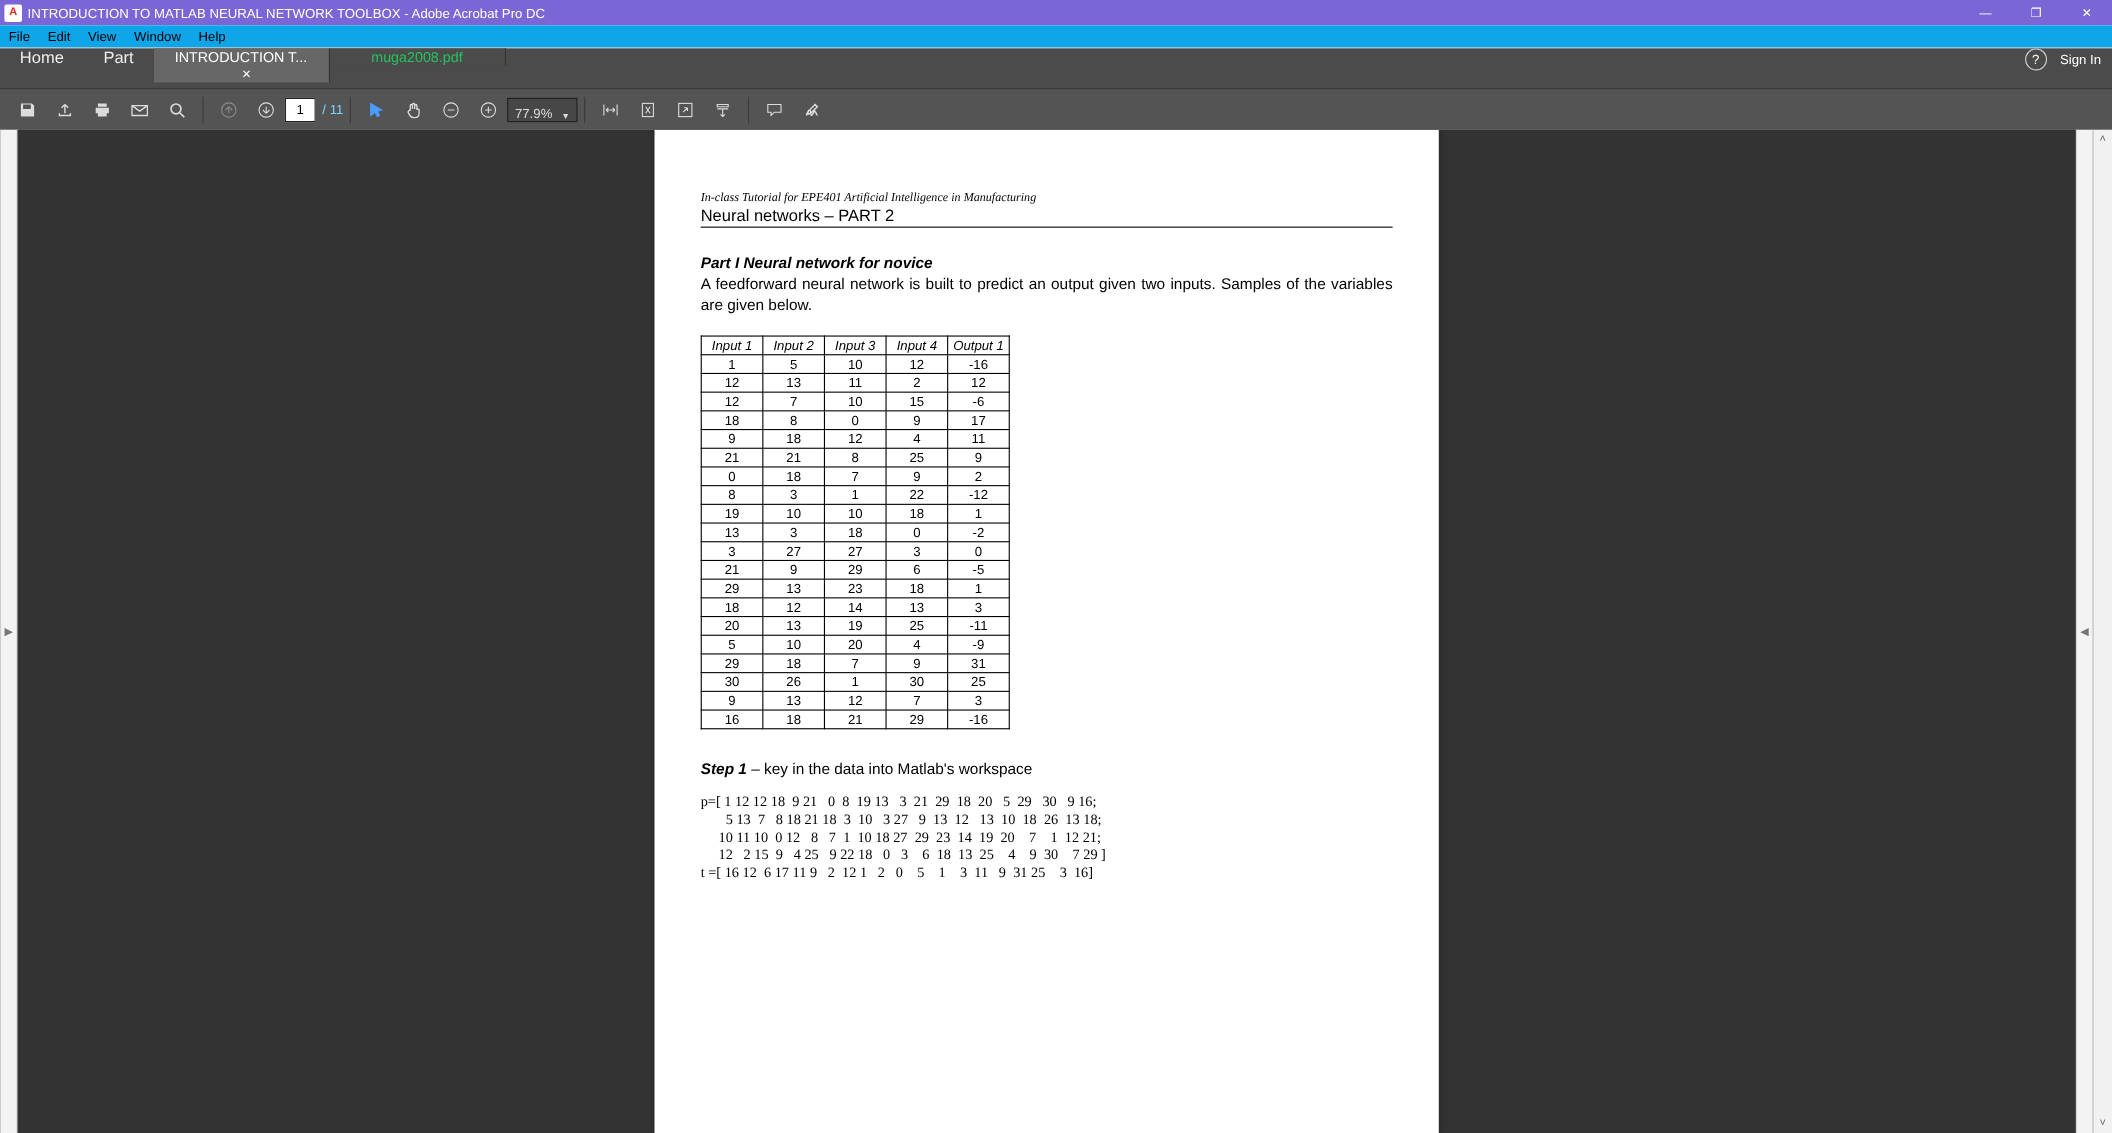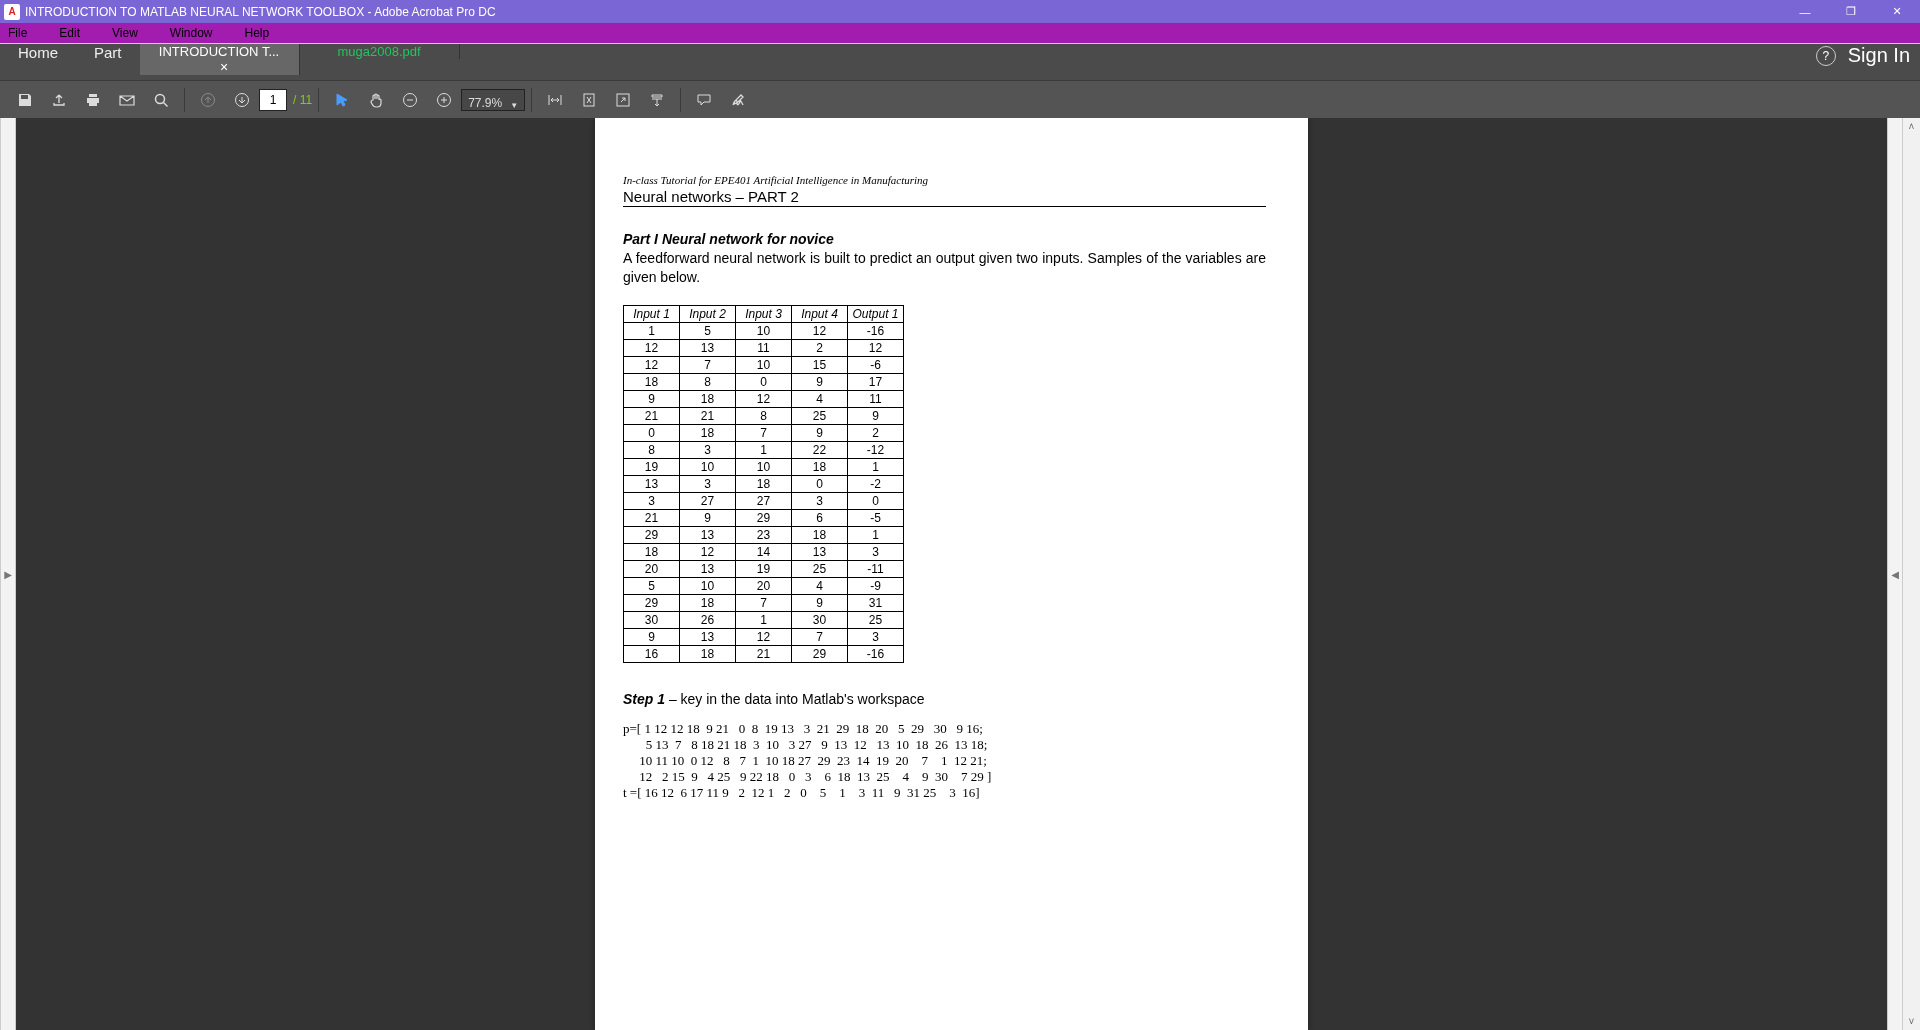--- a/index.html
+++ b/index.html
@@ -5,54 +5,54 @@
 * { margin:0; padding:0; box-sizing:border-box; font-family:"Segoe UI",Arial,sans-serif; }
 html,body { width:1920px; height:1030px; overflow:hidden; background:#fff; }
 
 
 .titlebar { height:23px; background:#7a66d4; color:#fff; display:flex; align-items:center; font-size:12px; }
 .titlebar .doc-icon { width:16px; height:16px; margin:0 5px 0 4px; background:#fff; display:inline-flex; align-items:center; justify-content:center; color:#d22; font-weight:bold; font-size:10px; border-radius:2px;}
 .titlebar .title-text { flex:1; }
 .titlebar .winbtn { width:46px; height:23px; display:flex; align-items:center; justify-content:center; color:#fff; font-size:11px; }
 
 
-.menubar { height:21px; background:#a21caf; display:flex; align-items:center; font-size:12px; border-bottom:1px solid #d0d0d0;gap:16px;}
+.menubar { height:21px; background:#0ea5e9; display:flex; align-items:center; font-size:12px; border-bottom:1px solid #d0d0d0;}
 .menubar .menu-item { padding:1px 8px; cursor:default; }
 
 
 .tabsbar { height:36px; background:#4b4b4b; display:flex; align-items:flex-start; color:#fff; }
 .tabsbar .navlink { padding:0 18px; display:flex; align-items:center; font-size:15px; color:#eee; }
 .tabsbar .tab { display:flex; align-items:center; padding:0 14px; font-size:13px; border-right:1px solid #333; position:relative; min-width:160px;flex-direction:column;}
 .tabsbar .tab.active { background:#676767; }
 .tabsbar .tab.inactive { background:#4b4b4b; color:#22c55e; }
 .tabsbar .tab .closex { margin-left:10px; font-size:14px; }
 .tabsbar .right-side { margin-left:auto; display:flex; align-items:center; padding-right:10px; }
 .tabsbar .help-icon { width:20px;height:20px; border:1.5px solid #ccc; border-radius:50%; display:flex;align-items:center;justify-content:center; font-size:12px; margin-right:12px;}
-.tabsbar .signin { font-size:20px; font-weight:500; color:#fff; }
+.tabsbar .signin { font-size:12px; font-weight:500; color:#fff; }
 
 
 .toolbar { height:38px; background:#555454; display:flex; align-items:center; padding:0 8px; gap:0; color:#dcdcdc; border-top:1px solid #3a3a3a;}
 .toolbar .tbtn { width:30px; height:30px; display:flex; align-items:center; justify-content:center; color:#dcdcdc; fill:#dcdcdc; margin:0 2px;}
 .toolbar .tbtn.disabled { opacity:0.4; }
 .toolbar .sep { width:1px; height:24px; background:#3a3a3a; margin:0 6px; }
 .toolbar .page-input { width:28px; height:22px; background:#fff; color:#000; border:1px solid #222; text-align:center; font-size:12px;}
-.toolbar .page-total { margin-left:6px; font-size:12px; color:#84cc16;}
+.toolbar .page-total { margin-left:6px; font-size:12px; color:#7dd3fc;}
 .toolbar .zoom-box { height:22px; background:#474747; border:1px solid #222; display:flex; align-items:flex-end; padding:0 6px; font-size:12px;}
 .toolbar .zoom-box .drop { margin-left:8px; font-size:8px;}
 .toolbar svg { width:16px;height:16px; }
 
 
 .viewport { height:calc(1030px - 23px - 21px - 36px - 38px); display:flex; background:#333333; position:relative;}
 .left-gutter, .right-gutter { width:16px; background:#f3f3f3; display:flex; align-items:center; justify-content:center; color:#777; font-size:10px; border-left:1px solid #ccc; border-right:1px solid #ccc;}
 .doc-area { flex:1; background:#333333; overflow:hidden; display:flex; justify-content:center; position:relative;}
 .scroll-v { width:17px; background:#f1f1f1; display:flex; flex-direction:column; align-items:center; justify-content:space-between; }
 .scroll-v .arrow { width:100%; height:17px; display:flex;align-items:center;justify-content:center; color:#666; font-size:10px;}
 .scroll-v .track { flex:1; background:#f1f1f1; }
 
-.page { width:713px; background:#fff; margin-top:0; padding:56px 42px 0 28px; color:#000; font-family:"Times New Roman",serif; height:100%; box-shadow:0 0 6px rgba(0,0,0,0.4);}
+.page { width:713px; background:#fff; margin-top:0; padding:56px 42px 0 42px; color:#000; font-family:"Times New Roman",serif; height:100%; box-shadow:0 0 6px rgba(0,0,0,0.4);}
 .page .tutorial-line { font-style:italic; font-size:11px; font-family:"Times New Roman",serif; }
 .page .doc-title { font-weight:normal; font-size:15px; border-bottom:1px solid #000; padding-bottom:1px; margin-top:2px; font-family:Arial,sans-serif;}
 .page .part-title { font-weight:bold; font-style:italic; font-size:14px; margin-top:24px;}
 .page .example { font-size:14px; margin-top:4px;}
 .page .desc { font-size:14px; margin-top:2px; text-align:justify; line-height:1.35;}
 .page table.data { border-collapse:collapse; margin-top:18px; font-size:12px;}
 .page table.data th,.page table.data td { border:1px solid #000; width:56px; text-align:center; padding:1px 0; font-weight:normal;}
 .page table.data th { font-style:italic;}
 .page .step { font-size:14px; margin-top:28px;}
 .page .step .b { font-weight:bold; font-style:italic;}

